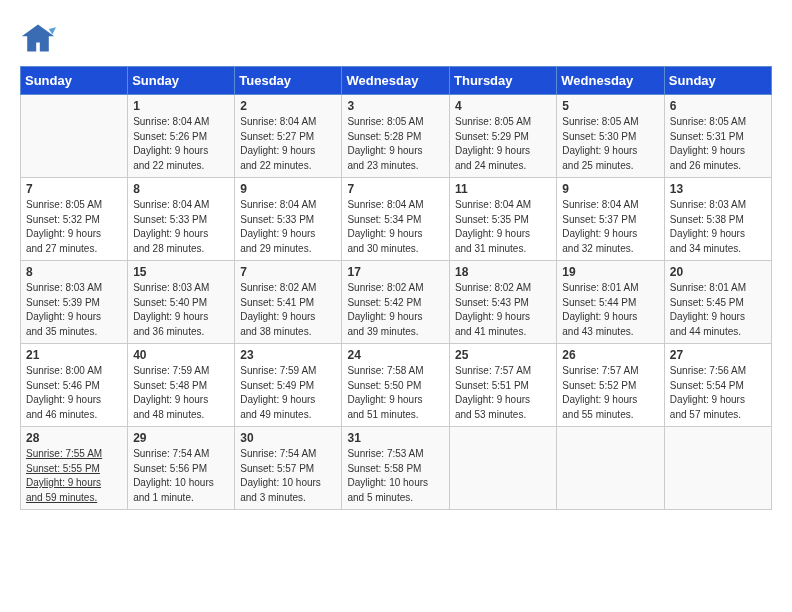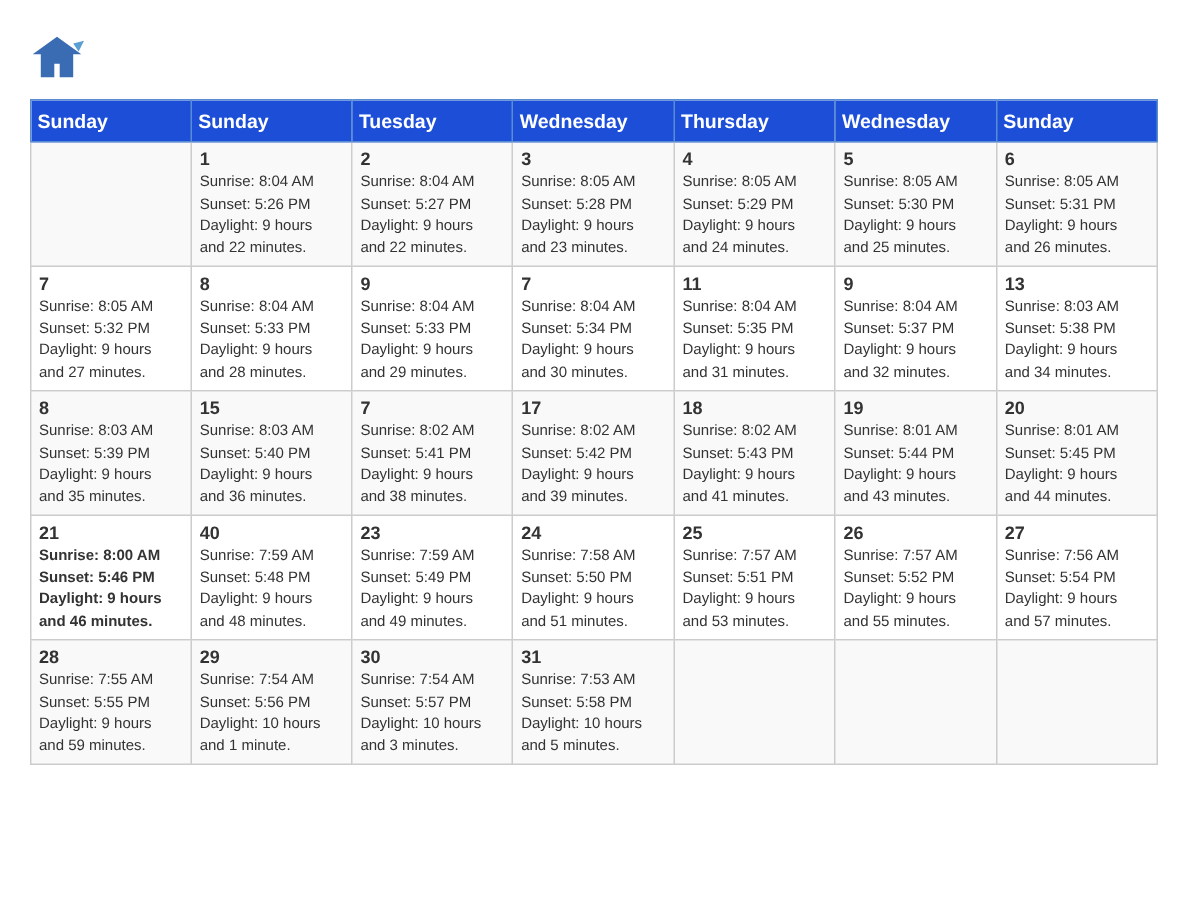--- a/index.html
+++ b/index.html
@@ -260,21 +260,21 @@
           <span class="day-num">20</span>
           <div class="cell-content" style="white-space: pre-line;">Sunrise: 8:01 AM
 Sunset: 5:45 PM
 Daylight: 9 hours
 and 44 minutes.</div>
         </td>
       </tr>
       <tr>
         <td>
           <span class="day-num">21</span>
-          <div class="cell-content" style="white-space: pre-line; font-weight: bold;">Sunrise: 8:00 AM
+          <div class="cell-content" style="white-space: pre-line;">Sunrise: 8:00 AM
 Sunset: 5:46 PM
 Daylight: 9 hours
 and 46 minutes.</div>
         </td>
         <td>
           <span class="day-num">40</span>
           <div class="cell-content" style="white-space: pre-line;">Sunrise: 7:59 AM
 Sunset: 5:48 PM
 Daylight: 9 hours
 and 48 minutes.</div>
@@ -311,21 +311,21 @@
           <span class="day-num">27</span>
           <div class="cell-content" style="white-space: pre-line;">Sunrise: 7:56 AM
 Sunset: 5:54 PM
 Daylight: 9 hours
 and 57 minutes.</div>
         </td>
       </tr>
       <tr>
         <td>
           <span class="day-num">28</span>
-          <div class="cell-content" style="white-space: pre-line;">Sunrise: 7:55 AM
+          <div class="cell-content" style="white-space: pre-line; text-decoration: underline;">Sunrise: 7:55 AM
 Sunset: 5:55 PM
 Daylight: 9 hours
 and 59 minutes.</div>
         </td>
         <td>
           <span class="day-num">29</span>
           <div class="cell-content" style="white-space: pre-line;">Sunrise: 7:54 AM
 Sunset: 5:56 PM
 Daylight: 10 hours
 and 1 minute.</div>

